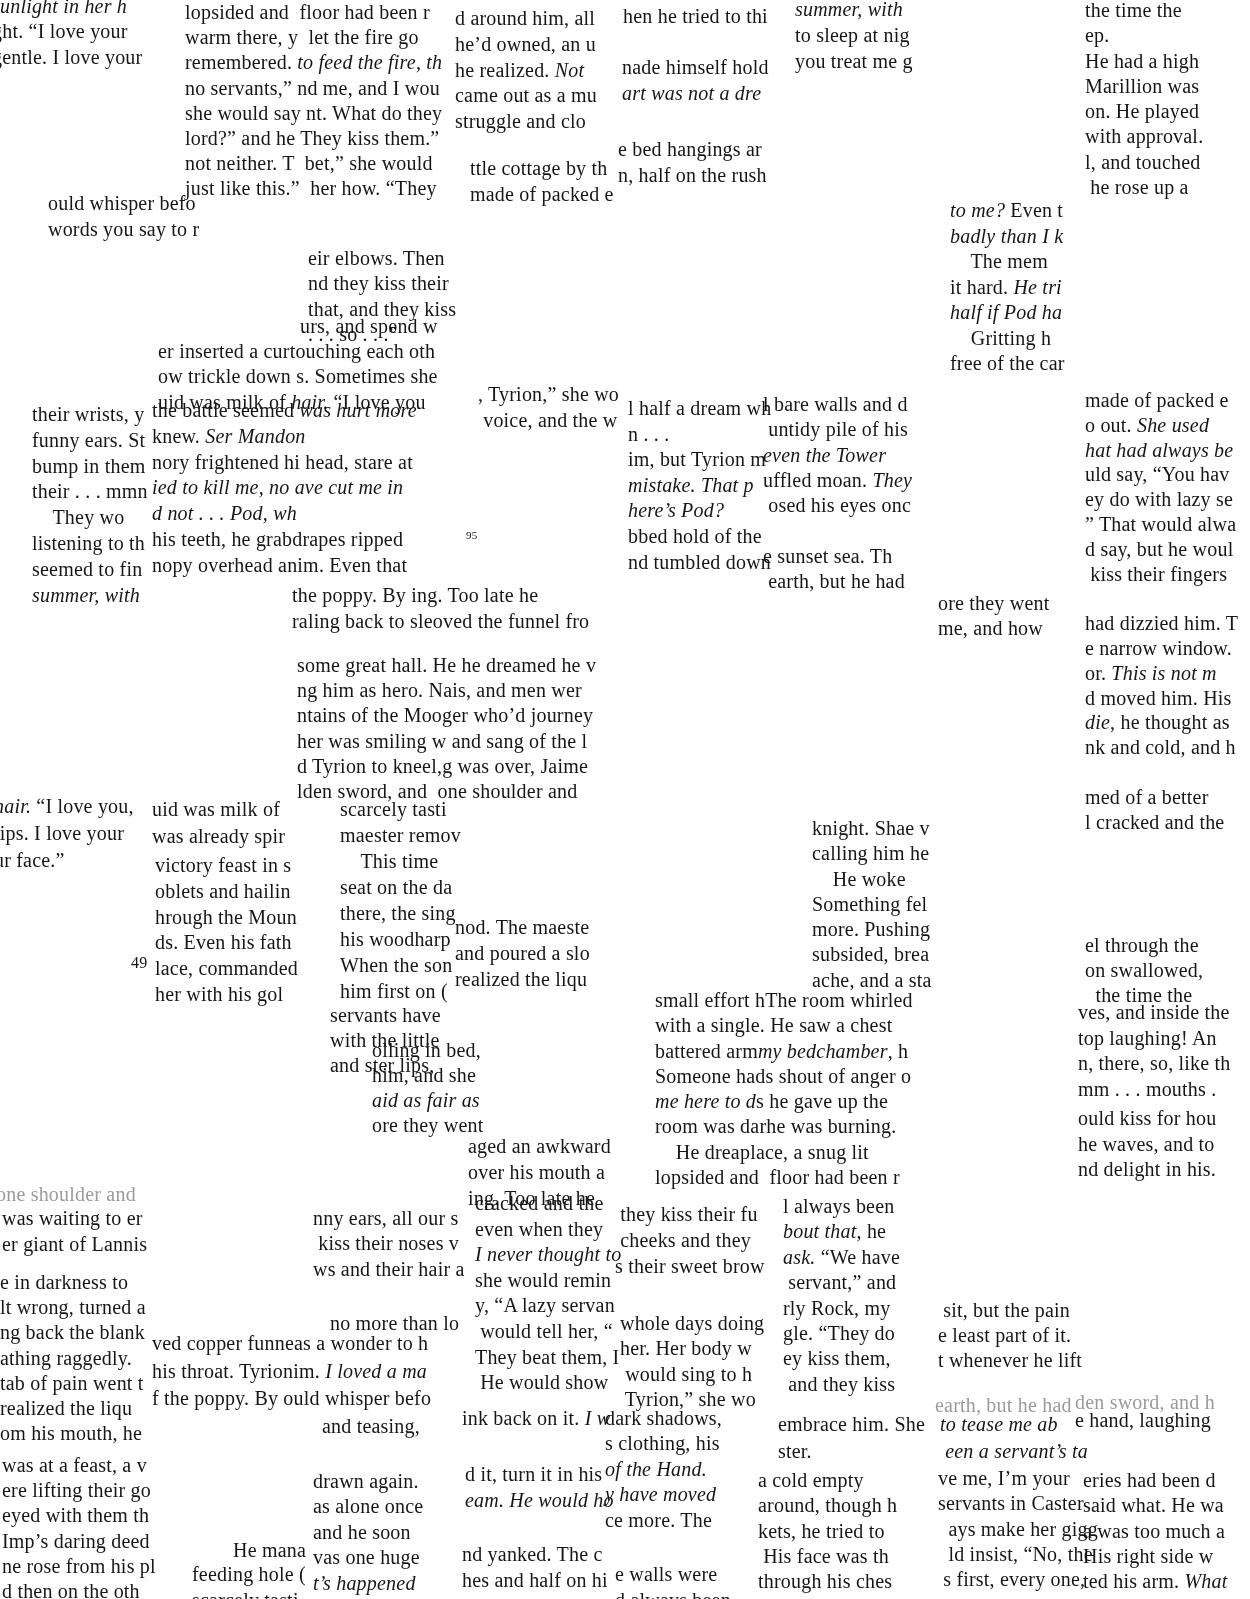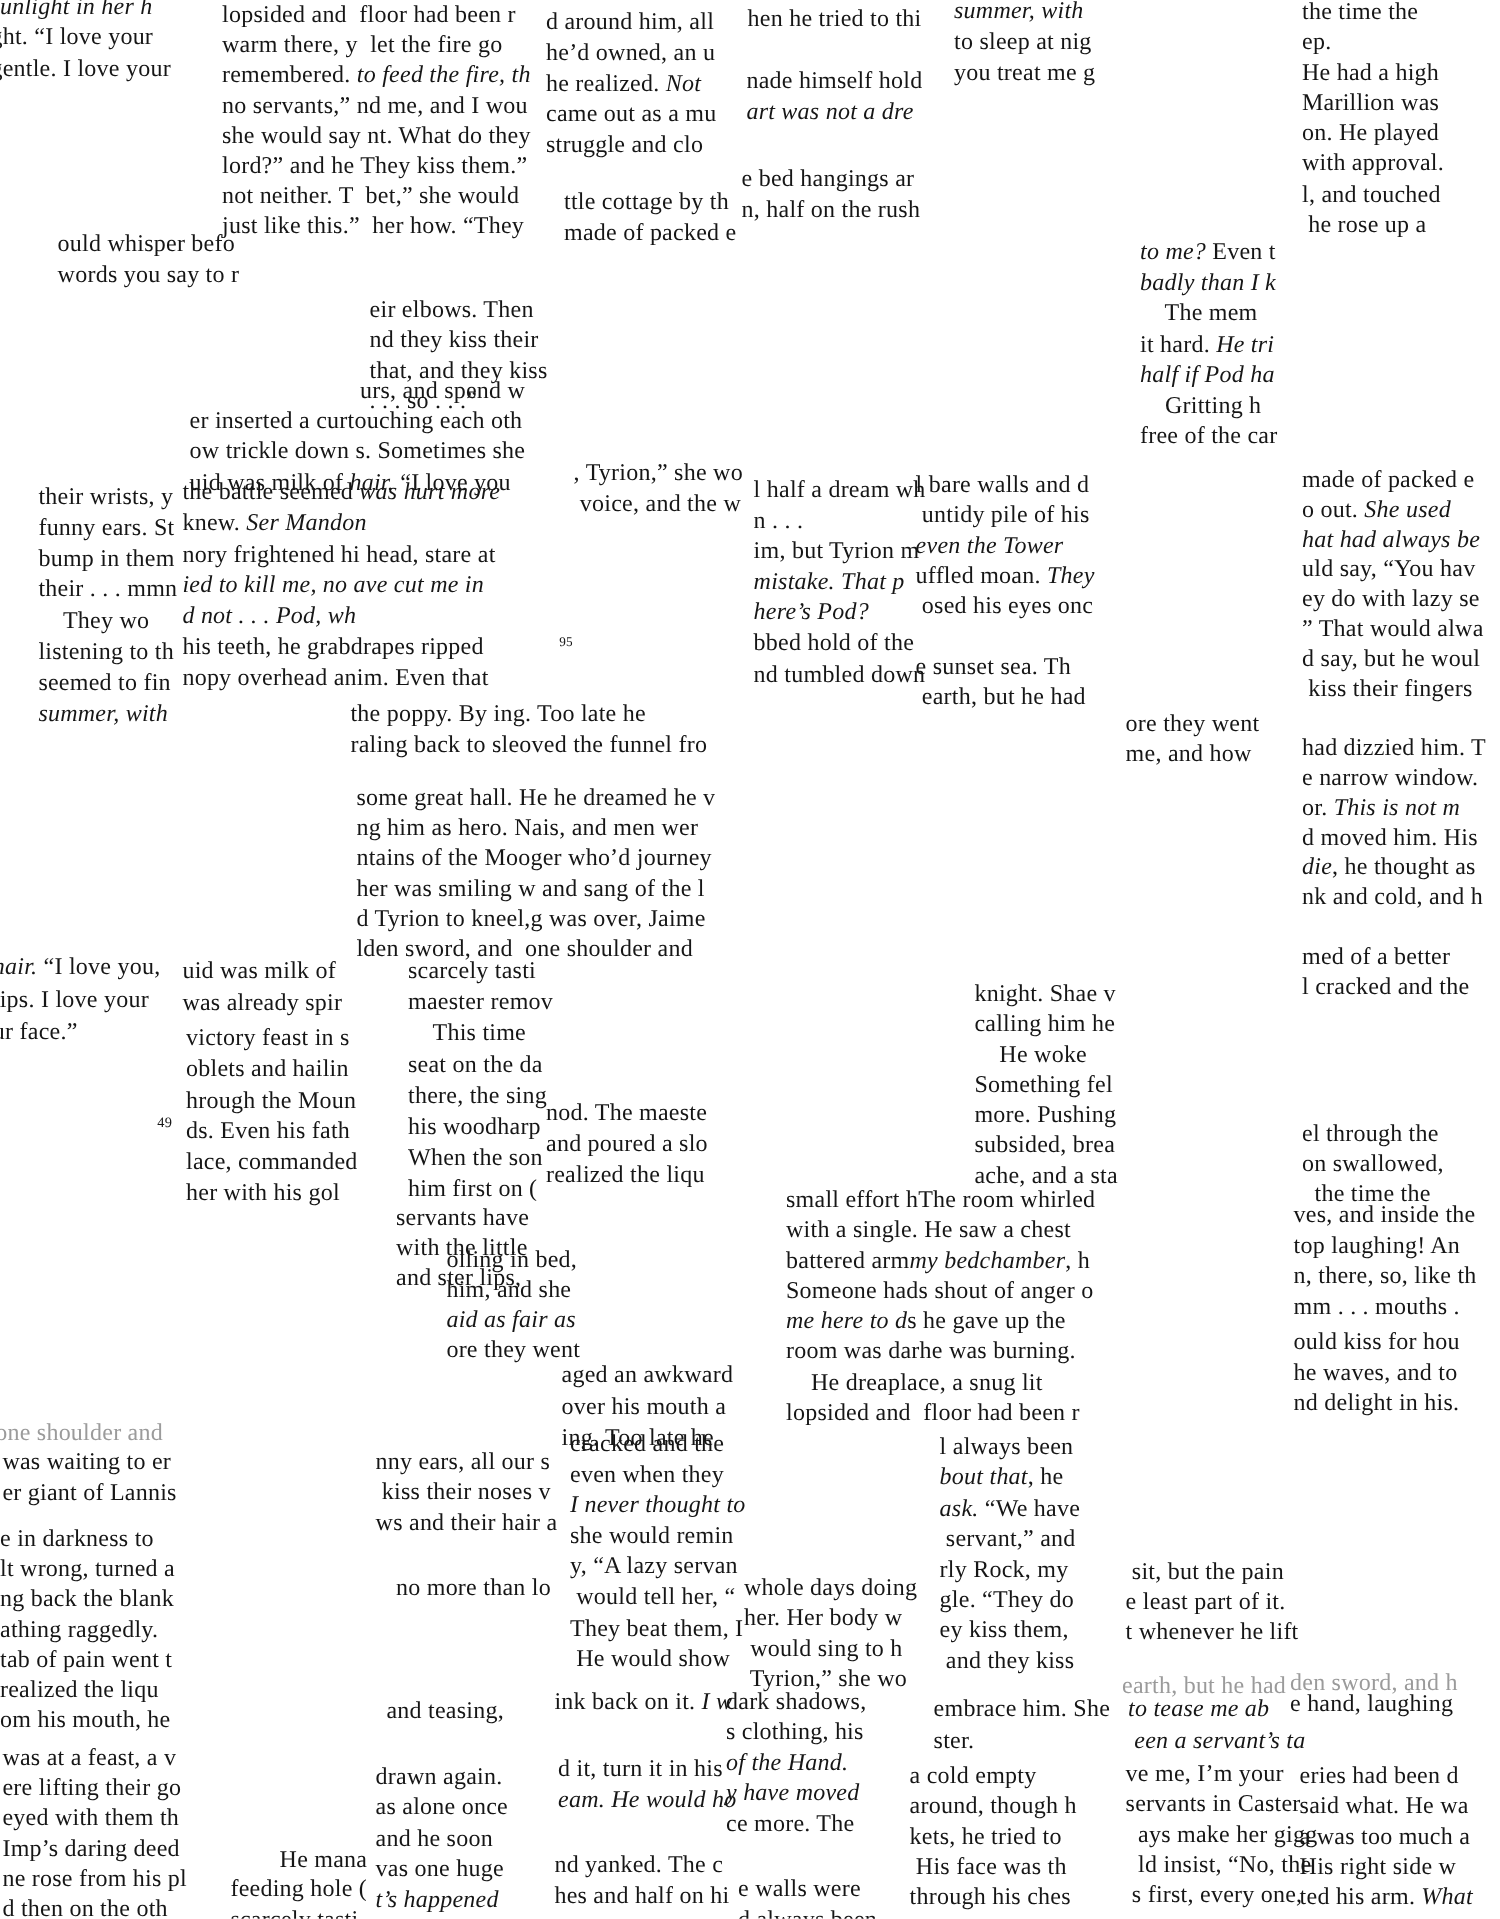--- a/index.html
+++ b/index.html
@@ -35,38 +35,40 @@
     <div class="frag" style="left: 466px; top: 524px; line-height: 22px; font-size: 11px;"><div class="line"><span>95</span></div></div>
     <div class="frag" style="left: 1085px; top: 388px; line-height: 24.8px;"><div class="line"><span>made of packed e</span></div><div class="line"><span>o out. </span><span class="i">She used</span></div><div class="line"><span class="i">hat had always be</span></div><div class="line"><span>uld say, “You hav</span></div><div class="line"><span>ey do with lazy se</span></div><div class="line"><span>” That would alwa</span></div><div class="line"><span>d say, but he woul</span></div><div class="line"><span> kiss their fingers</span></div><div class="line"><span> </span></div><div class="line"><span>had dizzied him. T</span></div><div class="line"><span>e narrow window.</span></div><div class="line"><span>or. </span><span class="i">This is not m</span></div><div class="line"><span>d moved him. His</span></div><div class="line"><span class="i">die</span><span>, he thought as</span></div><div class="line"><span>nk and cold, and h</span></div><div class="line"><span> </span></div><div class="line"><span>med of a better</span></div><div class="line"><span>l cracked and the</span></div></div>
     <div class="frag" style="left: 938px; top: 591px; line-height: 25px;"><div class="line"><span>ore they went</span></div><div class="line"><span>me, and how</span></div></div>
     <div class="frag" style="left: 292px; top: 582px; line-height: 26px;"><div class="line"><span>the poppy. By ing. Too late he</span></div><div class="line"><span>raling back to sleoved the funnel fro</span></div></div>
     <div class="frag" style="left: 297px; top: 653px; line-height: 25.2px;"><div class="line"><span>some great hall. He he dreamed he v</span></div><div class="line"><span>ng him as hero. Nais, and men wer</span></div><div class="line"><span>ntains of the Mooger who’d journey</span></div><div class="line"><span>her was smiling w and sang of the l</span></div><div class="line"><span>d Tyrion to kneel,g was over, Jaime</span></div><div class="line"><span>lden sword, and  one shoulder and</span></div></div>
     <div class="frag" style="left: -6px; top: 793px; line-height: 27px;"><div class="line"><span class="i">hair.</span><span> “I love you,</span></div><div class="line"><span>lips. I love your</span></div><div class="line"><span>ur face.”</span></div></div>
     <div class="frag" style="left: 152px; top: 796px; line-height: 27px;"><div class="line"><span>uid was milk of</span></div><div class="line"><span>was already spir</span></div></div>
     <div class="frag" style="left: 340px; top: 796px; line-height: 26px;"><div class="line"><span>scarcely tasti</span></div><div class="line"><span>maester remov</span></div><div class="line"><span>    This time</span></div><div class="line"><span>seat on the da</span></div><div class="line"><span>there, the sing</span></div><div class="line"><span>his woodharp</span></div><div class="line"><span>When the son</span></div><div class="line"><span>him first on (</span></div></div>
     <div class="frag" style="left: 812px; top: 816px; line-height: 25.3px;"><div class="line"><span>knight. Shae v</span></div><div class="line"><span>calling him he</span></div><div class="line"><span>    He woke</span></div><div class="line"><span>Something fel</span></div><div class="line"><span>more. Pushing</span></div><div class="line"><span>subsided, brea</span></div><div class="line"><span>ache, and a sta</span></div></div>
     <div class="frag" style="left: 155px; top: 853px; line-height: 25.8px;"><div class="line"><span>victory feast in s</span></div><div class="line"><span>oblets and hailin</span></div><div class="line"><span>hrough the Moun</span></div><div class="line"><span>ds. Even his fath</span></div><div class="line"><span>lace, commanded</span></div><div class="line"><span>her with his gol</span></div></div>
-    <div class="frag" style="left: 131px; top: 924px; line-height: 22px; font-size: 12px;"><div class="line"><span>49</span></div></div>
+    <div class="frag" style="left: 131px; top: 952px; line-height: 22px; font-size: 16px;"><div class="line"><span>49</span></div></div>
     <div class="frag" style="left: 455px; top: 914px; line-height: 26px;"><div class="line"><span>nod. The maeste</span></div><div class="line"><span>and poured a slo</span></div><div class="line"><span>realized the liqu</span></div></div>
     <div class="frag" style="left: 1085px; top: 933px; line-height: 25px;"><div class="line"><span>el through the</span></div><div class="line"><span>on swallowed,</span></div><div class="line"><span>  the time the</span></div></div>
     <div class="frag" style="left: 1078px; top: 1106px; line-height: 25.5px;"><div class="line"><span>ould kiss for hou</span></div><div class="line"><span>he waves, and to</span></div><div class="line"><span>nd delight in his.</span></div></div>
     <div class="frag" style="left: 1078px; top: 1000px; line-height: 25.5px;"><div class="line"><span>ves, and inside the</span></div><div class="line"><span>top laughing! An</span></div><div class="line"><span>n, there, so, like th</span></div><div class="line"><span>mm . . . mouths .</span></div></div>
     <div class="frag" style="left: 330px; top: 1003px; line-height: 25px;"><div class="line"><span>servants have</span></div><div class="line"><span>with the little</span></div><div class="line"><span>and ster lips,</span></div></div>
     <div class="frag" style="left: 655px; top: 988px; line-height: 25.3px;"><div class="line"><span>small effort hThe room whirled</span></div><div class="line"><span>with a single. He saw a chest</span></div><div class="line"><span>battered arm</span><span class="i">my bedchamber</span><span>, h</span></div><div class="line"><span>Someone hads shout of anger o</span></div><div class="line"><span class="i">me here to d</span><span>s he gave up the</span></div><div class="line"><span>room was darhe was burning.</span></div><div class="line"><span>    He dreaplace, a snug lit</span></div><div class="line"><span>lopsided and  floor had been r</span></div></div>
     <div class="frag" style="left: 328px; top: 1038px; line-height: 25px; margin-left: 44px;"><div class="line"><span>olling in bed,</span></div><div class="line"><span>him, and she</span></div><div class="line"><span class="i">aid as fair as</span></div><div class="line"><span>ore they went</span></div></div>
     <div class="frag" style="left: 468px; top: 1133px; line-height: 26px;"><div class="line"><span>aged an awkward</span></div><div class="line"><span>over his mouth a</span></div><div class="line"><span>ing. Too late he</span></div></div>
     <div class="frag" style="left: -4px; top: 1182px; line-height: 25px; color: rgb(155, 155, 155);"><div class="line"><span>one shoulder and</span></div></div>
     <div class="frag" style="left: 2px; top: 1206px; line-height: 25.5px;"><div class="line"><span>was waiting to er</span></div><div class="line"><span>er giant of Lannis</span></div></div>
     <div class="frag" style="left: 0px; top: 1270px; line-height: 25.2px;"><div class="line"><span>e in darkness to</span></div><div class="line"><span>lt wrong, turned a</span></div><div class="line"><span>ng back the blank</span></div><div class="line"><span>athing raggedly.</span></div><div class="line"><span>tab of pain went t</span></div><div class="line"><span>realized the liqu</span></div><div class="line"><span>om his mouth, he</span></div></div>
     <div class="frag" style="left: 313px; top: 1206px; line-height: 25.3px;"><div class="line"><span>nny ears, all our s</span></div><div class="line"><span> kiss their noses v</span></div><div class="line"><span>ws and their hair a</span></div></div>
     <div class="frag" style="left: 475px; top: 1191px; line-height: 25.6px;"><div class="line"><span>cracked and the</span></div><div class="line"><span>even when they</span></div><div class="line"><span class="i">I never thought to</span></div><div class="line"><span>she would remin</span></div><div class="line"><span>y, “A lazy servan</span></div><div class="line"><span> would tell her, “</span></div><div class="line"><span>They beat them, I</span></div><div class="line"><span> He would show</span></div></div>
+    <div class="frag" style="left: 615px; top: 1201px; line-height: 26px;"><div class="line"><span> they kiss their fu</span></div><div class="line"><span> cheeks and they</span></div><div class="line"><span>s their sweet brow</span></div></div>
     <div class="frag" style="left: 783px; top: 1194px; line-height: 25.4px;"><div class="line"><span>l always been</span></div><div class="line"><span class="i">bout that</span><span>, he</span></div><div class="line"><span class="i">ask.</span><span> “We have</span></div><div class="line"><span> servant,” and</span></div><div class="line"><span>rly Rock, my</span></div><div class="line"><span>gle. “They do</span></div><div class="line"><span>ey kiss them,</span></div><div class="line"><span> and they kiss</span></div></div>
     <div class="frag" style="left: 938px; top: 1298px; line-height: 25px;"><div class="line"><span> sit, but the pain</span></div><div class="line"><span>e least part of it.</span></div><div class="line"><span>t whenever he lift</span></div></div>
     <div class="frag" style="left: 330px; top: 1311px; line-height: 25px;"><div class="line"><span>no more than lo</span></div></div>
     <div class="frag" style="left: 620px; top: 1311px; line-height: 25.3px;"><div class="line"><span>whole days doing</span></div><div class="line"><span>her. Her body w</span></div><div class="line"><span> would sing to h</span></div><div class="line"><span> Tyrion,” she wo</span></div></div>
+    <div class="frag" style="left: 152px; top: 1330px; line-height: 27.5px;"><div class="line"><span>ved copper funneas a wonder to h</span></div><div class="line"><span>his throat. Tyrionim. </span><span class="i">I loved a ma</span></div><div class="line"><span>f the poppy. By ould whisper befo</span></div></div>
     <div class="frag" style="left: 935px; top: 1393px; line-height: 25px; color: rgb(155, 155, 155);"><div class="line"><span>earth, but he had</span></div></div>
     <div class="frag" style="left: 1075px; top: 1390px; line-height: 25px; color: rgb(155, 155, 155);"><div class="line"><span>den sword, and h</span></div></div>
     <div class="frag" style="left: 778px; top: 1411px; line-height: 27px;"><div class="line"><span>embrace him. She</span></div><div class="line"><span>ster.</span></div></div>
     <div class="frag" style="left: 940px; top: 1411px; line-height: 27px;"><div class="line"><span class="i">to tease me ab</span></div><div class="line"><span class="i"> een a servant’s ta</span></div></div>
     <div class="frag" style="left: 1075px; top: 1408px; line-height: 25px;"><div class="line"><span>e hand, laughing</span></div></div>
     <div class="frag" style="left: 322px; top: 1414px; line-height: 25px;"><div class="line"><span>and teasing,</span></div></div>
     <div class="frag" style="left: 462px; top: 1406px; line-height: 25px;"><div class="line"><span>ink back on it. </span><span class="i">I w</span></div></div>
     <div class="frag" style="left: 605px; top: 1406px; line-height: 25.4px;"><div class="line"><span>dark shadows,</span></div><div class="line"><span>s clothing, his</span></div><div class="line"><span class="i">of the Hand.</span></div><div class="line"><span class="i">y have moved</span></div><div class="line"><span>ce more. The</span></div></div>
     <div class="frag" style="left: 758px; top: 1468px; line-height: 25.3px;"><div class="line"><span>a cold empty</span></div><div class="line"><span>around, though h</span></div><div class="line"><span>kets, he tried to</span></div><div class="line"><span> His face was th</span></div><div class="line"><span>through his ches</span></div></div>
     <div class="frag" style="left: 938px; top: 1466px; line-height: 25.3px;"><div class="line"><span>ve me, I’m your</span></div><div class="line"><span>servants in Caster</span></div><div class="line"><span>  ays make her gigg</span></div><div class="line"><span>  ld insist, “No, the</span></div><div class="line"><span> s first, every one,</span></div></div>

